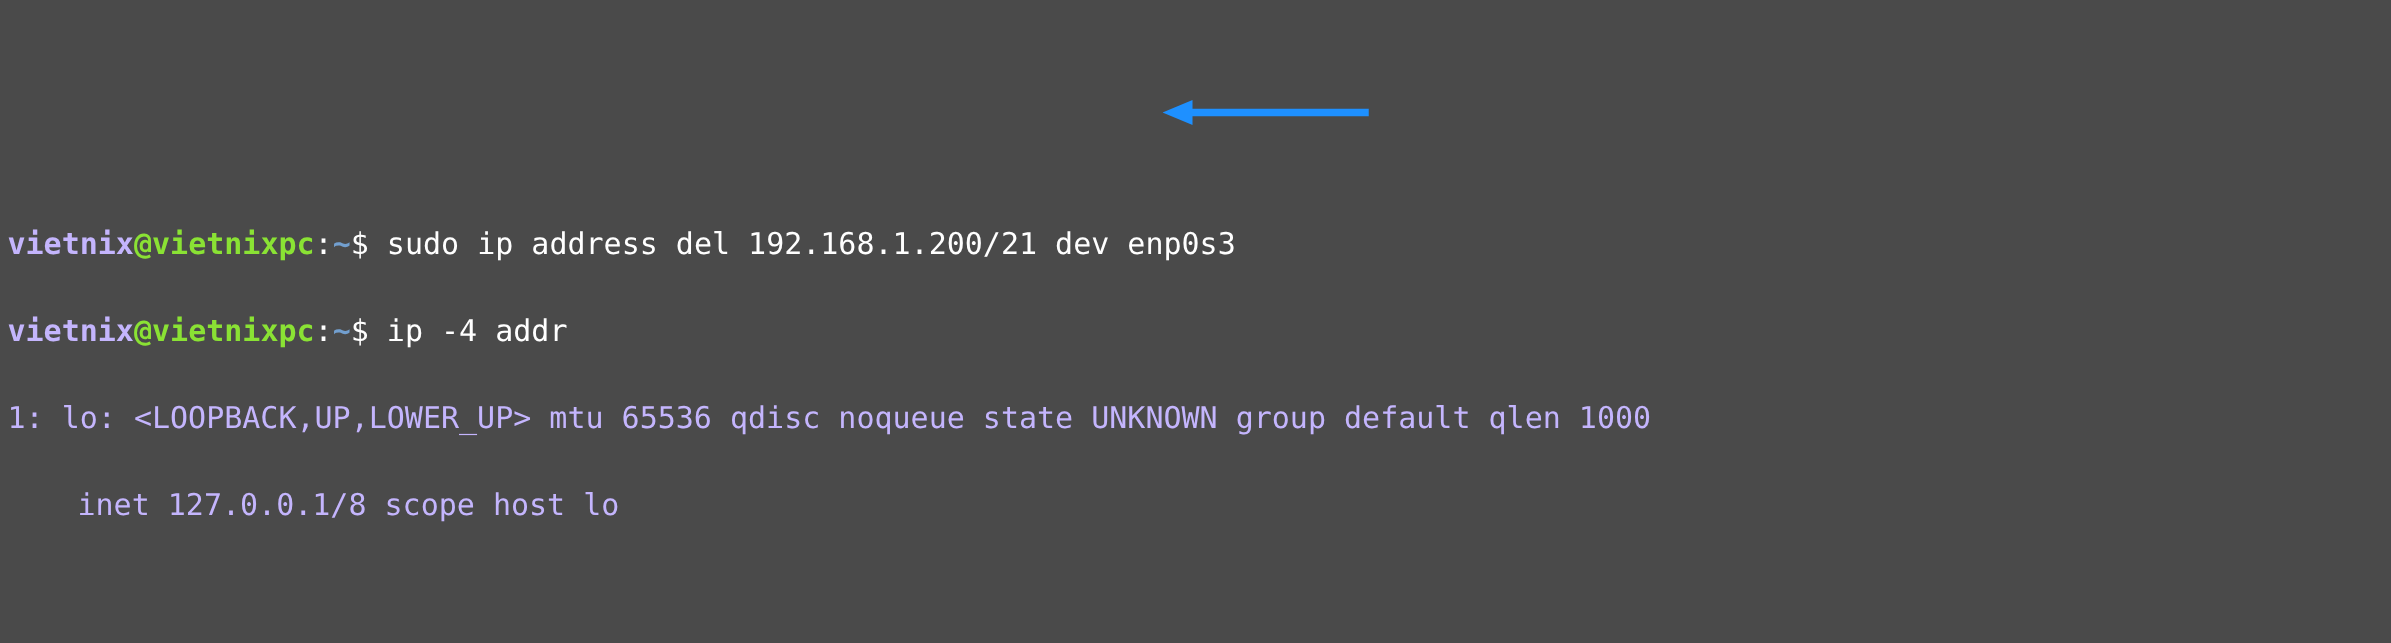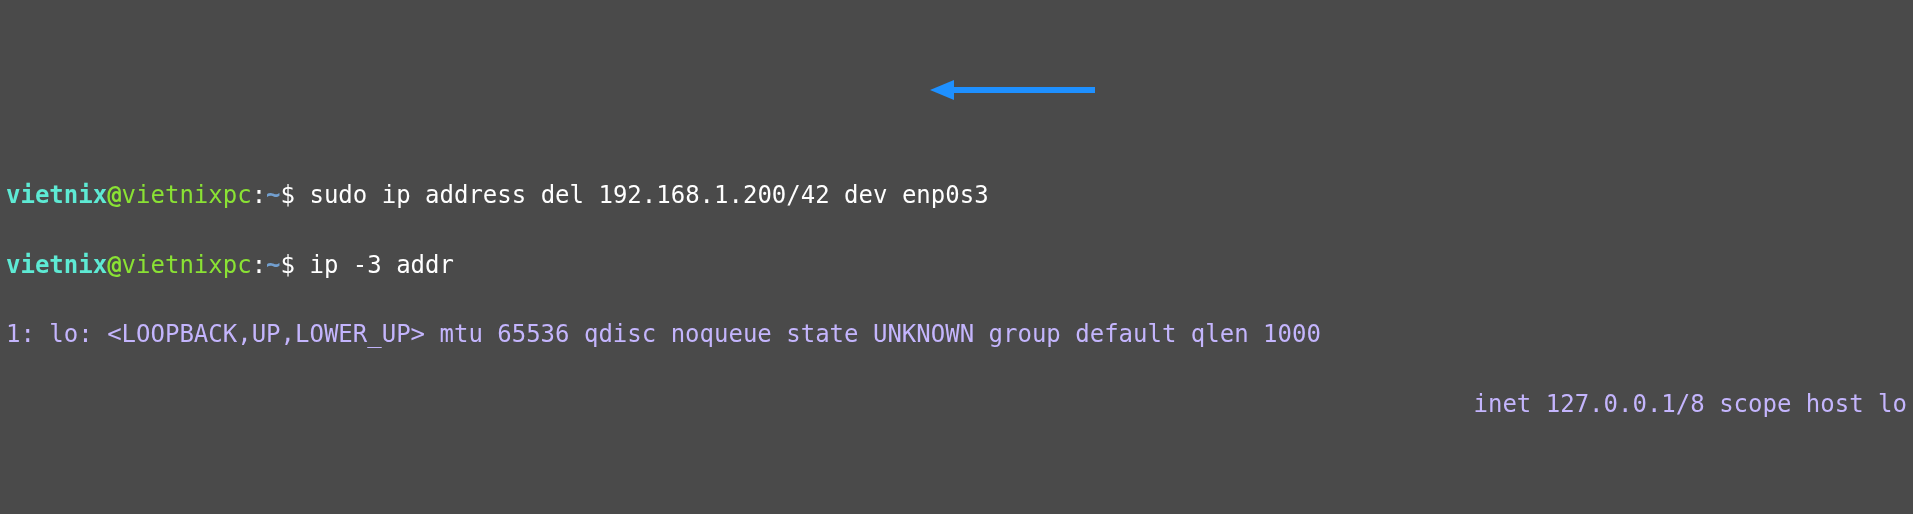--- a/index.html
+++ b/index.html
@@ -12,26 +12,26 @@
       font-family: 'DejaVu Sans Mono', 'Liberation Mono', 'Consolas', monospace;
       font-size: 24px;
       line-height: 1.45;
       color: #ffffff;
       padding: 4px 6px;
       white-space: pre-wrap;
       word-wrap: break-word;
       position: relative;
     }
     .prompt-user {
-      color: #5eead4;
+      color: #c4b5fd;
       font-weight: bold;
     }
     .prompt-host {
       color: #8ae234;
-      font-weight: normal;
+      font-weight: bold;
     }
     .prompt-at {
       color: #8ae234;
       font-weight: bold;
     }
     .prompt-colon {
       color: #ffffff;
     }
     .prompt-path {
       color: #729fcf;
@@ -52,34 +52,33 @@
       left: 930px;
     }
     .arrow svg {
       display: block;
     }
     .line {
       display: block;
     }
     .indent1 {
       padding-left: 56px;
-      text-align: right;
     }
     .indent2 {
       padding-left: 112px;
     }
   </style>
 </head>
 <body>
 
 
 
 <div>
-<span class="line"><span class="prompt-user">vietnix</span><span class="prompt-at">@</span><span class="prompt-host">vietnixpc</span><span class="prompt-colon">:</span><span class="prompt-path">~</span><span class="prompt-dollar">$</span> <span class="cmd">sudo ip address del 192.168.1.200/42 dev enp0s3</span></span>
-<span class="line"><span class="prompt-user">vietnix</span><span class="prompt-at">@</span><span class="prompt-host">vietnixpc</span><span class="prompt-colon">:</span><span class="prompt-path">~</span><span class="prompt-dollar">$</span> <span class="cmd">ip -3 addr</span></span>
+<span class="line"><span class="prompt-user">vietnix</span><span class="prompt-at">@</span><span class="prompt-host">vietnixpc</span><span class="prompt-colon">:</span><span class="prompt-path">~</span><span class="prompt-dollar">$</span> <span class="cmd">sudo ip address del 192.168.1.200/21 dev enp0s3</span></span>
+<span class="line"><span class="prompt-user">vietnix</span><span class="prompt-at">@</span><span class="prompt-host">vietnixpc</span><span class="prompt-colon">:</span><span class="prompt-path">~</span><span class="prompt-dollar">$</span> <span class="cmd">ip -4 addr</span></span>
 <span class="line output">1: lo: &lt;LOOPBACK,UP,LOWER_UP&gt; mtu 65536 qdisc noqueue state UNKNOWN group default qlen 1000</span>
 <span class="line output indent1">inet 127.0.0.1/8 scope host lo</span>
 
 
 
 
 <span class="line output"></span>
 
 
 </div>

